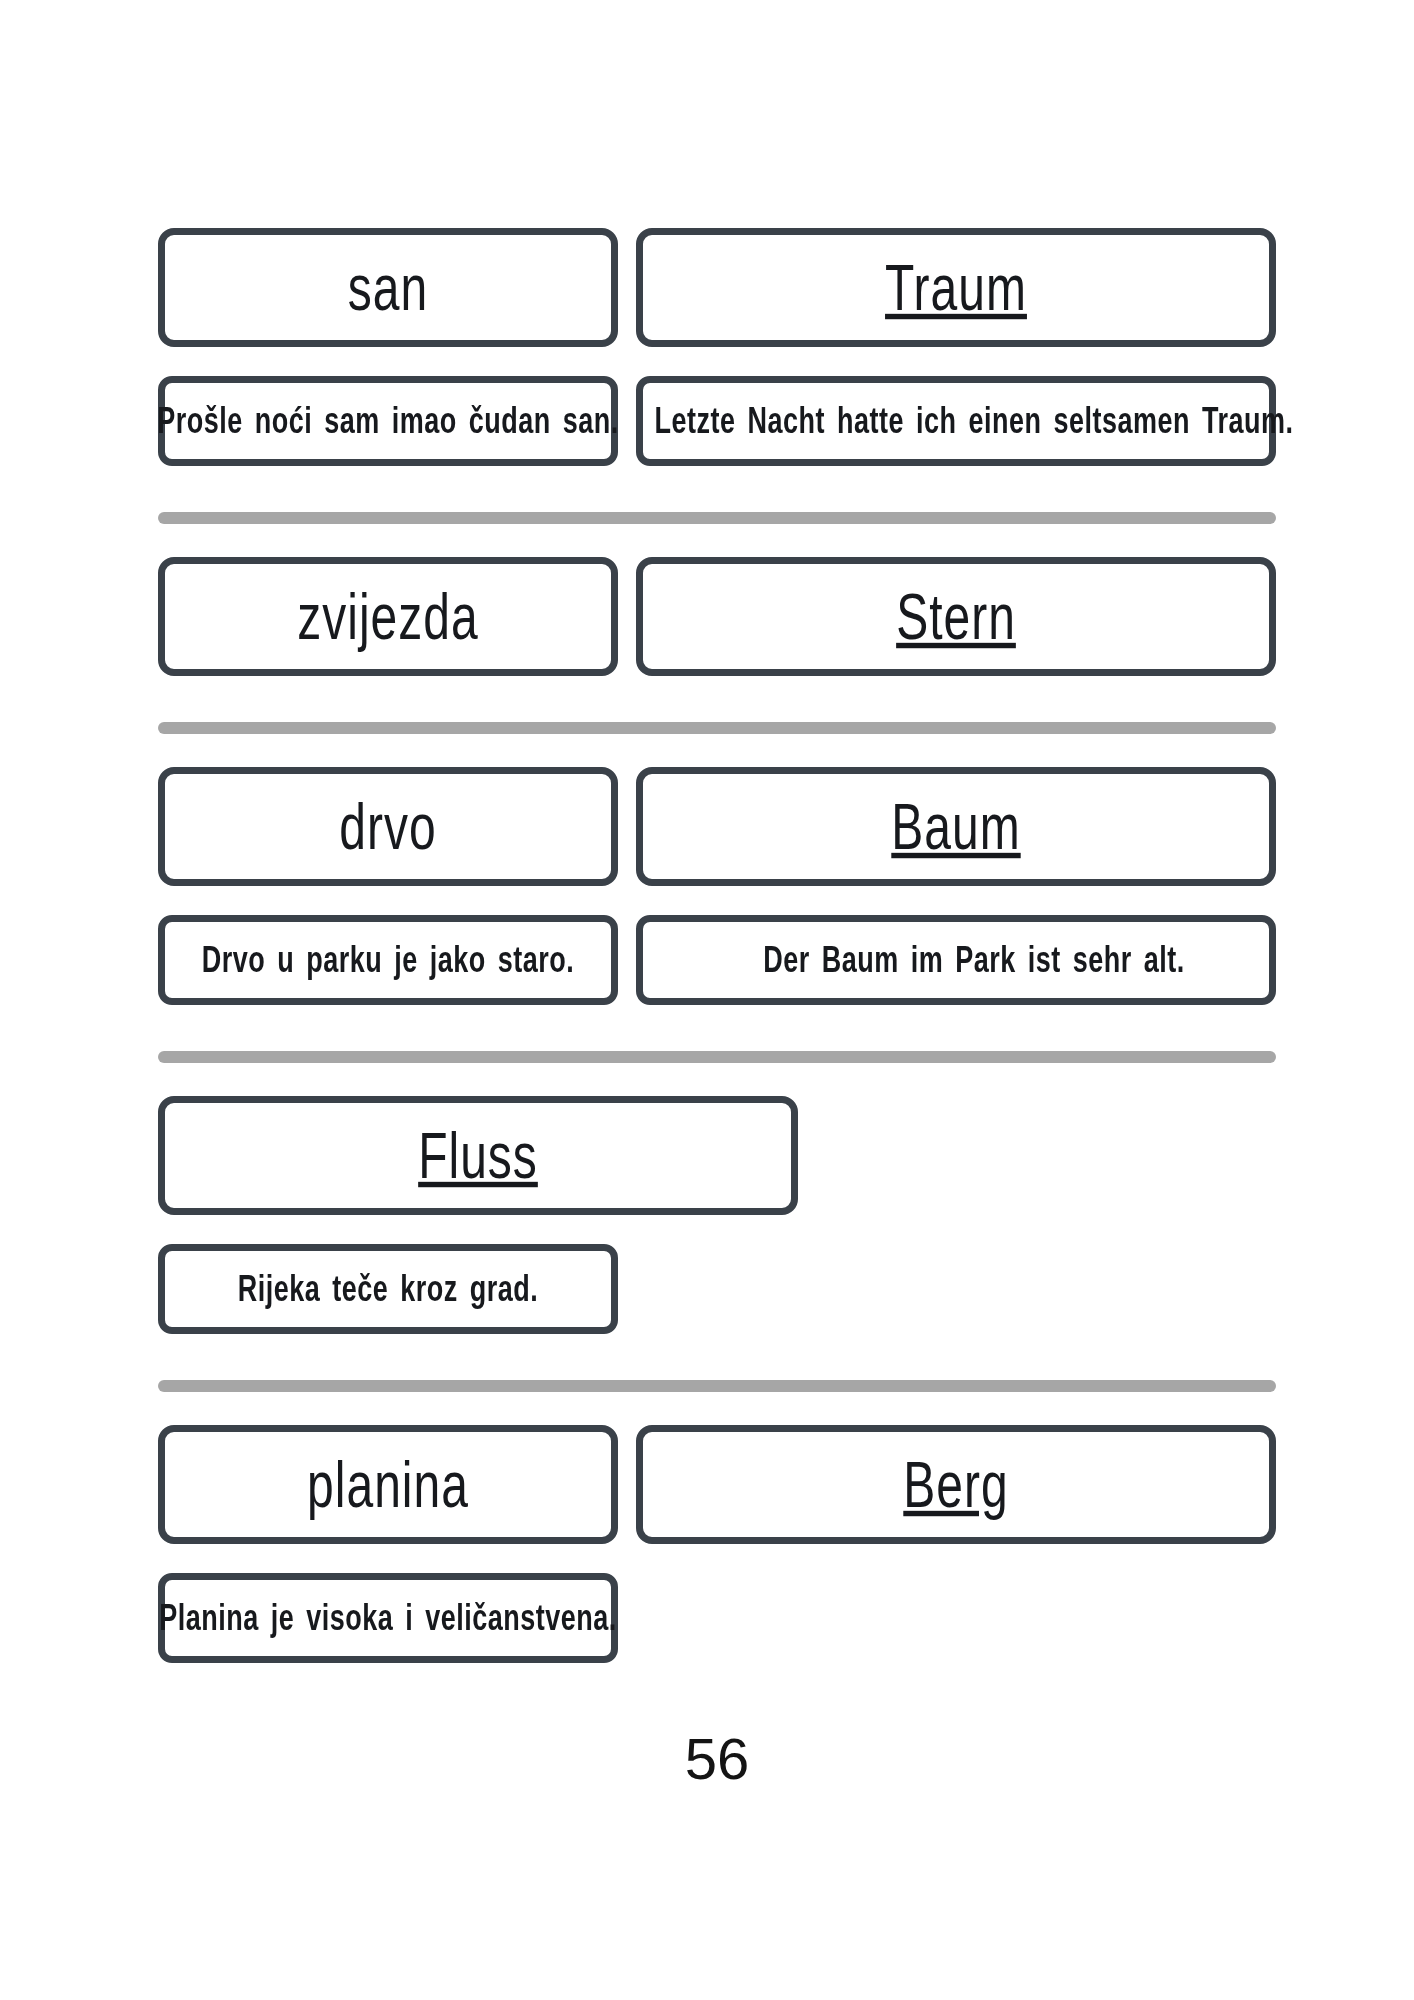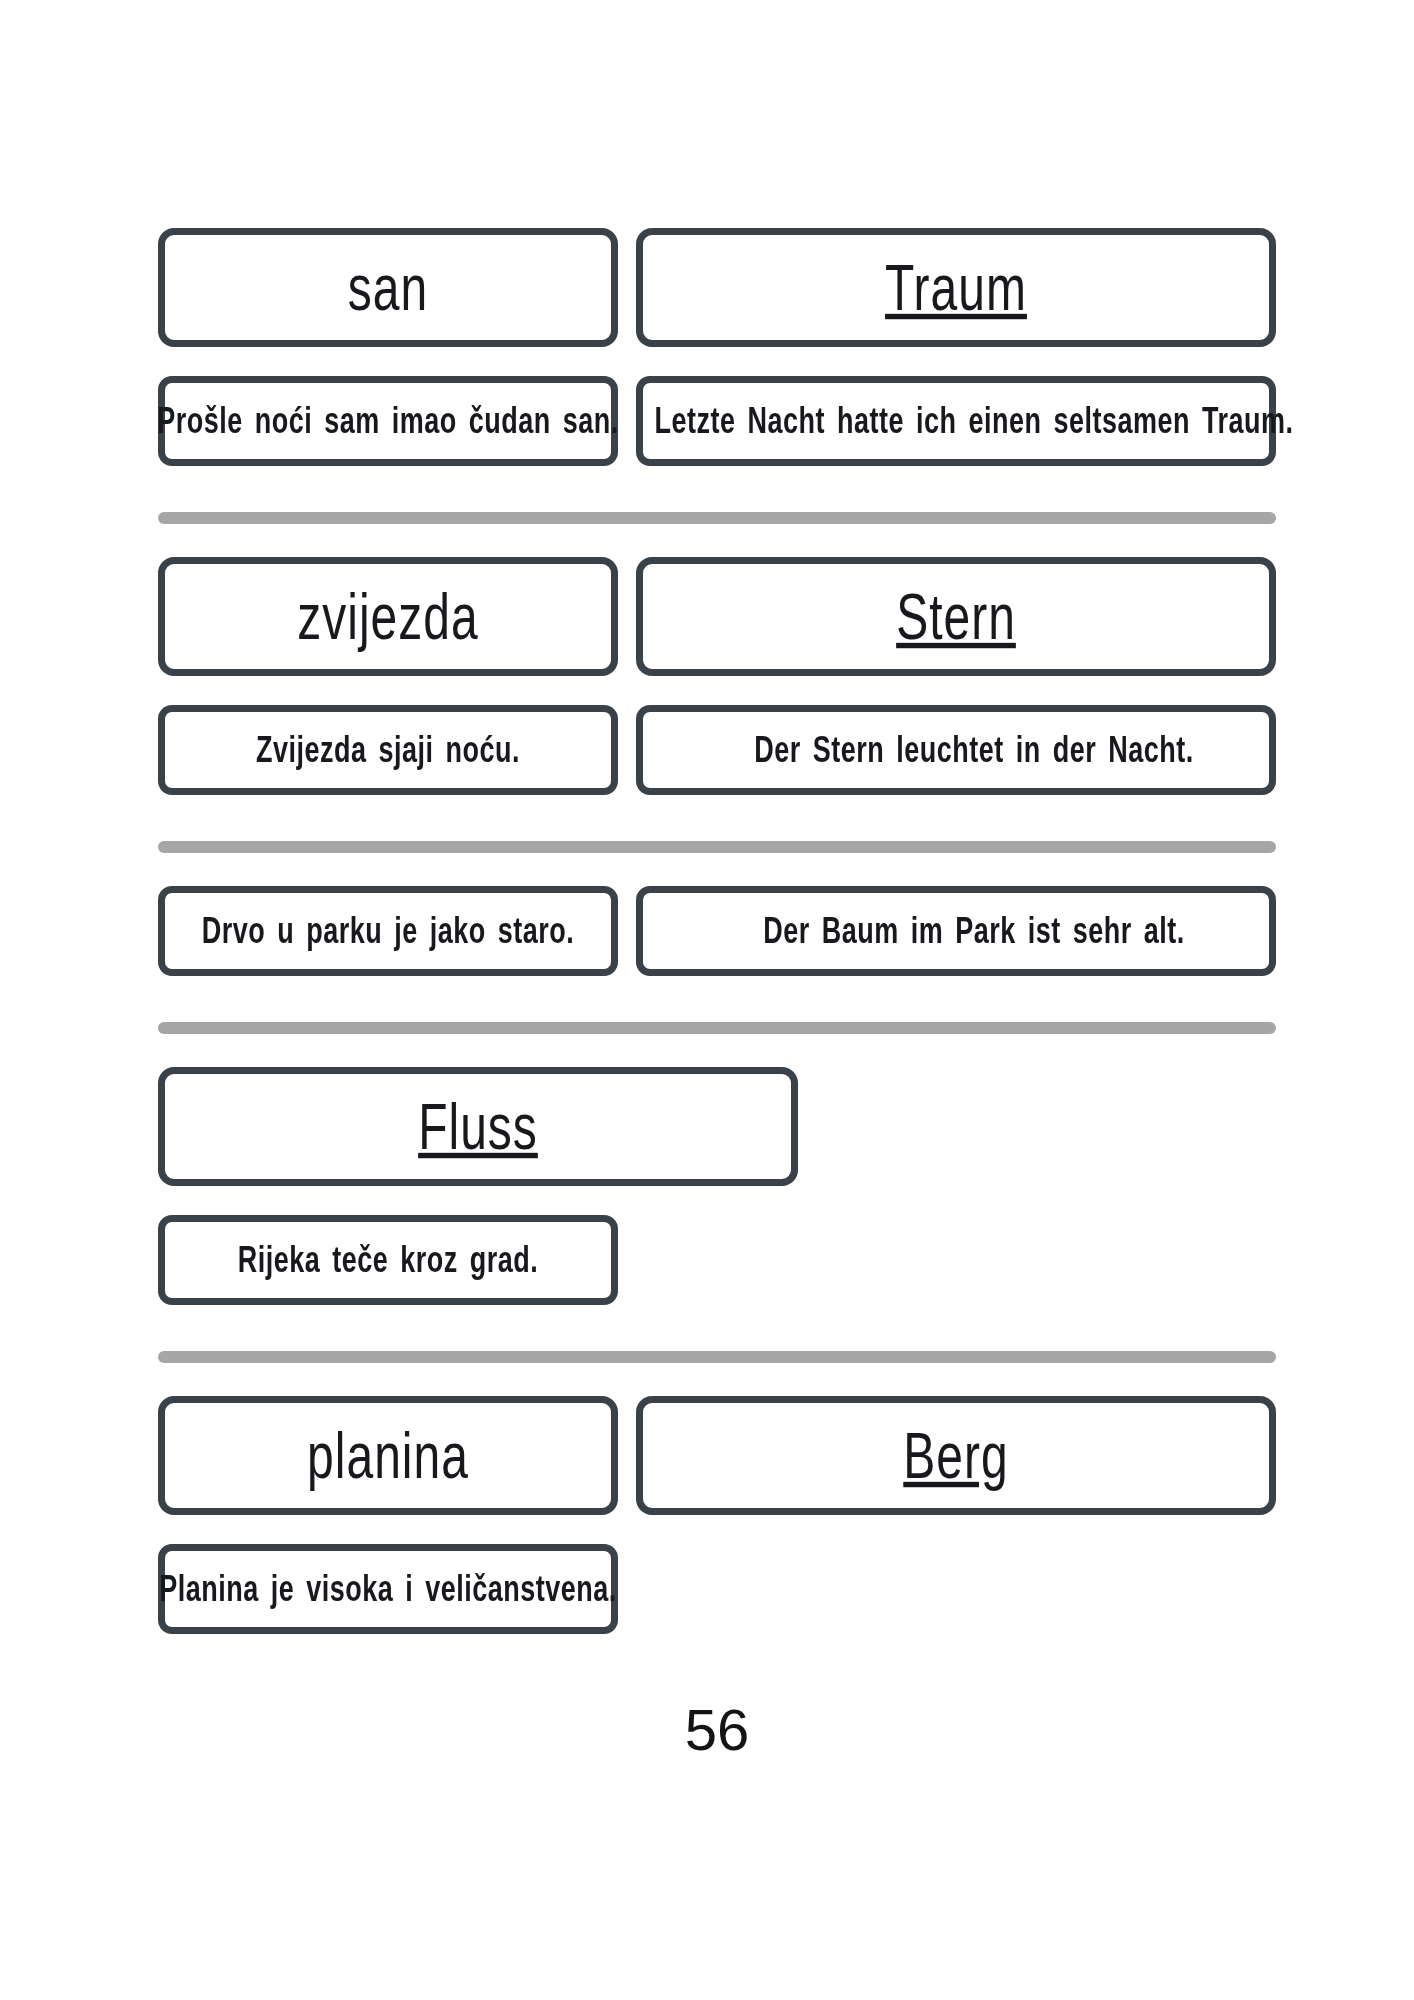--- a/index.html
+++ b/index.html
@@ -91,32 +91,32 @@
 
     <section>
       <div class="row">
         <div class="card term hr">
           <span class="term-text">zvijezda</span>
         </div>
         <div class="card term de">
           <span class="term-text">Stern</span>
         </div>
       </div>
-      <div class="row sent-row">
-        <div class="card sent hr">
-          <span class="sent-text">Zvijezda sjaji noću.</span>
-        </div>
-        <div class="card sent de">
-          <span class="sent-text">Der Stern leuchtet in der Nacht.</span>
-        </div>
-      </div>
       <div class="divider"></div>
     </section>
 
     <section>
+      <div class="row">
+        <div class="card term hr">
+          <span class="term-text">drvo</span>
+        </div>
+        <div class="card term de">
+          <span class="term-text">Baum</span>
+        </div>
+      </div>
       <div class="row sent-row">
         <div class="card sent hr">
           <span class="sent-text">Drvo u parku je jako staro.</span>
         </div>
         <div class="card sent de">
           <span class="sent-text">Der Baum im Park ist sehr alt.</span>
         </div>
       </div>
       <div class="divider"></div>
     </section>

